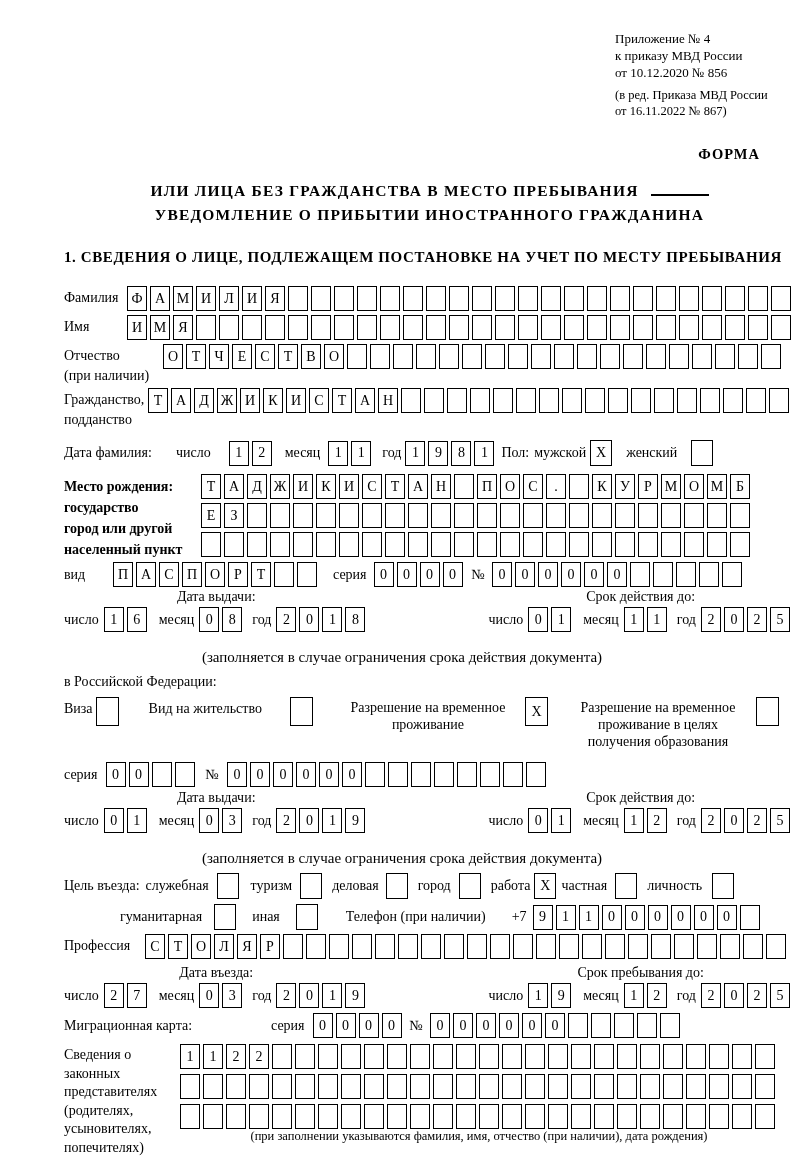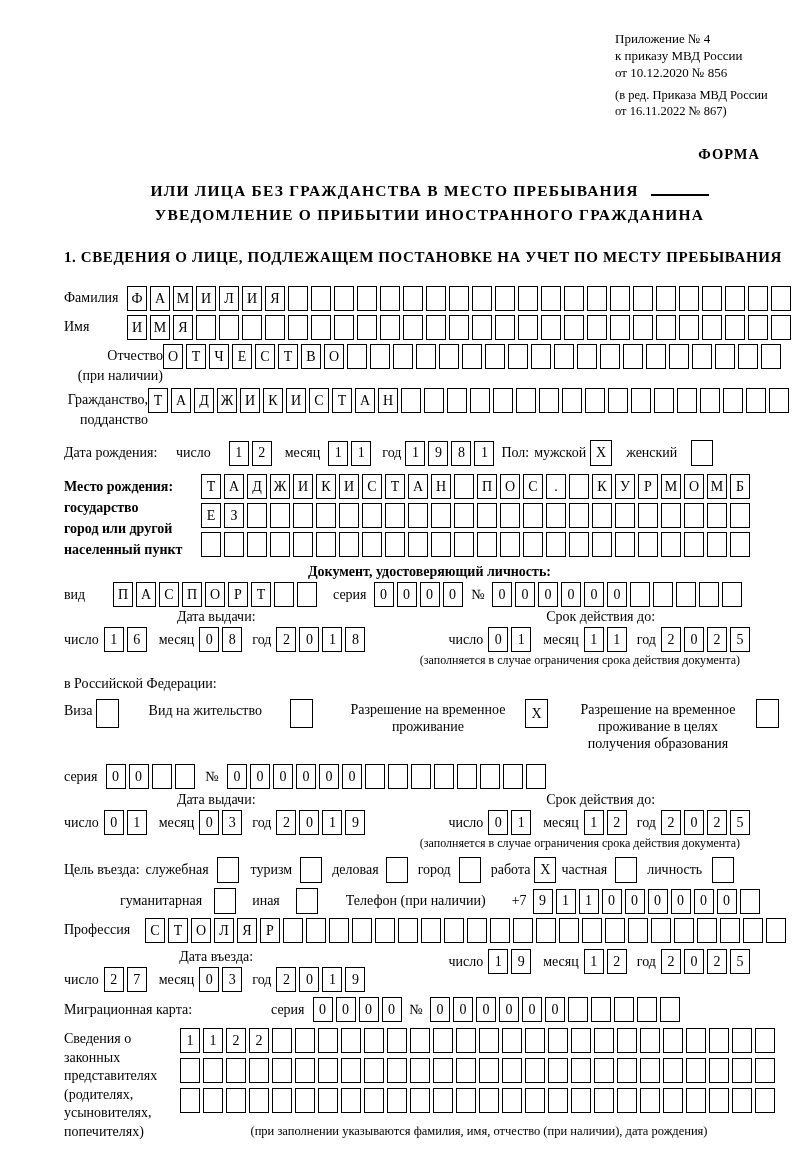--- a/index.html
+++ b/index.html
@@ -17,46 +17,46 @@
 
   .title { text-align:center; font-weight:bold; font-size:15.5px; letter-spacing:1.2px; margin-top:16px; line-height:24px; }
   .title .blank { display:inline-block; width:58px; border-bottom:2px solid #000; height:14px; margin-left:12px; }
 
   .section-heading { font-weight:bold; font-size:15px; letter-spacing:0.6px; margin-top:22px; }
 
   .row { display:flex; align-items:flex-start; }
   .inline { display:flex; align-items:center; }
   .lbl { font-size:14px; flex-shrink:0; padding-top:4px; }
   .dl  { font-size:14px; flex-shrink:0; }
-  .lbl2 { line-height:20px; padding-top:2px;text-align:right; }
+  .lbl2 { line-height:20px; padding-top:2px; }
   .lbl4 { line-height:21px; padding-top:2px;font-weight:bold; }
   .lbl6 { line-height:18.5px; padding-top:2px; }
 
   .cells { display:flex; flex-wrap:nowrap; }
   .cell {
     width:20px; height:25px; border:1.5px solid #000; margin-right:3px;
     display:flex; align-items:center; justify-content:center;
     font-size:14px; flex-shrink:0; background:#fff;
   }
   .checkbox {
     width:22px; height:26px; border:1.5px solid #000; flex-shrink:0;
     display:inline-flex; align-items:center; justify-content:center;
     font-size:14px; background:#fff;
   }
   .cb-lg { width:23px; height:29px; }
 
   .doc-heading { text-align:center; font-weight:bold; font-size:14px; margin-top:4px; }
-  .date-pair { display:flex; margin-top:2px; }
+  .date-pair { display:flex; margin-top:2px;gap:40px; }
   .date-head { text-align:center; font-size:14px; margin-bottom:2px; }
   .date-line { display:flex; align-items:center; }
   .date-line .dl { margin-right:5px; }
-  .note { text-align:right; padding-right:55px; font-size:12px; margin-top:1px; }
+  .note { text-align:center; padding-right:55px; font-size:15px; margin-top:17px; }
   .plain { font-size:14px; line-height:20px; }
   .opt-caption { text-align:center; font-size:14px; line-height:17px; padding-top:2px; }
-  .rep-note { font-size:12.5px; margin-top:11px; text-align:center; }
+  .rep-note { font-size:12.5px; margin-top:0; text-align:center; }
 </style>
 </head>
 <body>
 
 <div class="page">
 
   <div class="appendix">
     <div>Приложение № 4</div>
     <div>к приказу МВД России</div>
     <div>от 10.12.2020 № 856</div>
@@ -211,21 +211,21 @@
         <span class="cell"></span>
         <span class="cell"></span>
         <span class="cell"></span>
         <span class="cell"></span>
         <span class="cell"></span>
         <span class="cell"></span>
       </div>
   </div>
 
   <div class="row inline" style="margin-top:10px">
-    <span class="dl" style="width:112px">Дата рождения:</span>
+    <span class="dl" style="width:112px">Дата фамилия:</span>
     <span class="dl" style="margin-right:18px">число</span>
     <span class="cells">
         <span class="cell">1</span>
         <span class="cell">2</span>
       </span>
     <span class="dl" style="margin:0 8px 0 10px">месяц</span>
     <span class="cells">
         <span class="cell">1</span>
         <span class="cell">1</span>
       </span>
@@ -325,21 +325,20 @@
           <span class="cell"></span>
           <span class="cell"></span>
           <span class="cell"></span>
           <span class="cell"></span>
           <span class="cell"></span>
           <span class="cell"></span>
         </div>
     </div>
   </div>
 
-  <div class="doc-heading">Документ, удостоверяющий личность:</div>
 
   <div class="row inline" style="margin-top:2px">
     <span class="dl" style="width:49px">вид</span>
     <span class="cells">
         <span class="cell">П</span>
         <span class="cell">А</span>
         <span class="cell">С</span>
         <span class="cell">П</span>
         <span class="cell">О</span>
         <span class="cell">Р</span>
@@ -603,20 +602,21 @@
         <span class="dl" style="margin-left:7px">год</span>
         <span class="cells">
             <span class="cell">2</span>
             <span class="cell">0</span>
             <span class="cell">1</span>
             <span class="cell">9</span>
           </span>
       </div>
     </div>
     <div style="margin-left:80px">
+      <div class="date-head">Срок пребывания до:</div>
       <div class="date-line">
         <span class="dl">число</span>
         <span class="cells">
             <span class="cell">1</span>
             <span class="cell">9</span>
           </span>
         <span class="dl" style="margin-left:9px">месяц</span>
         <span class="cells">
             <span class="cell">1</span>
             <span class="cell">2</span>

